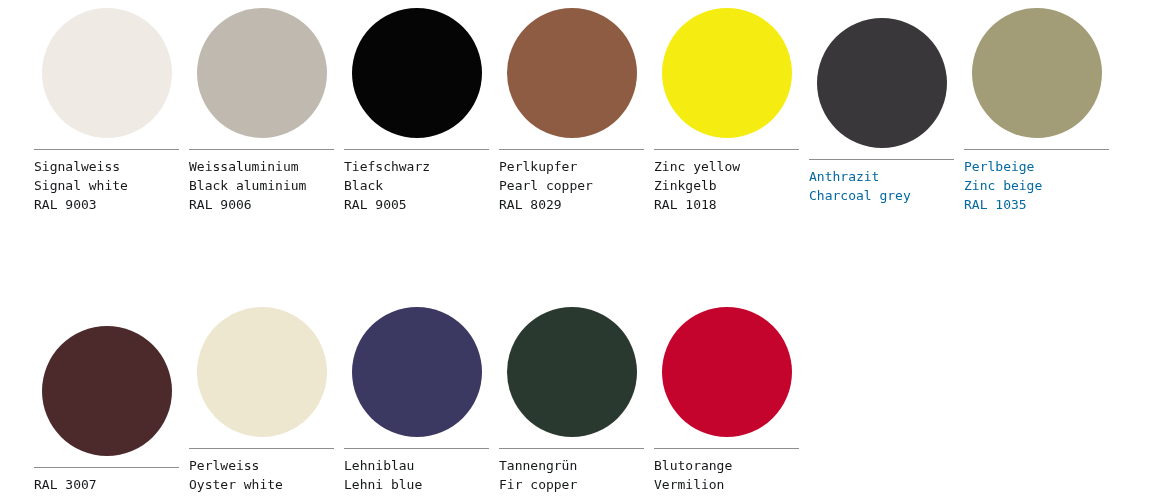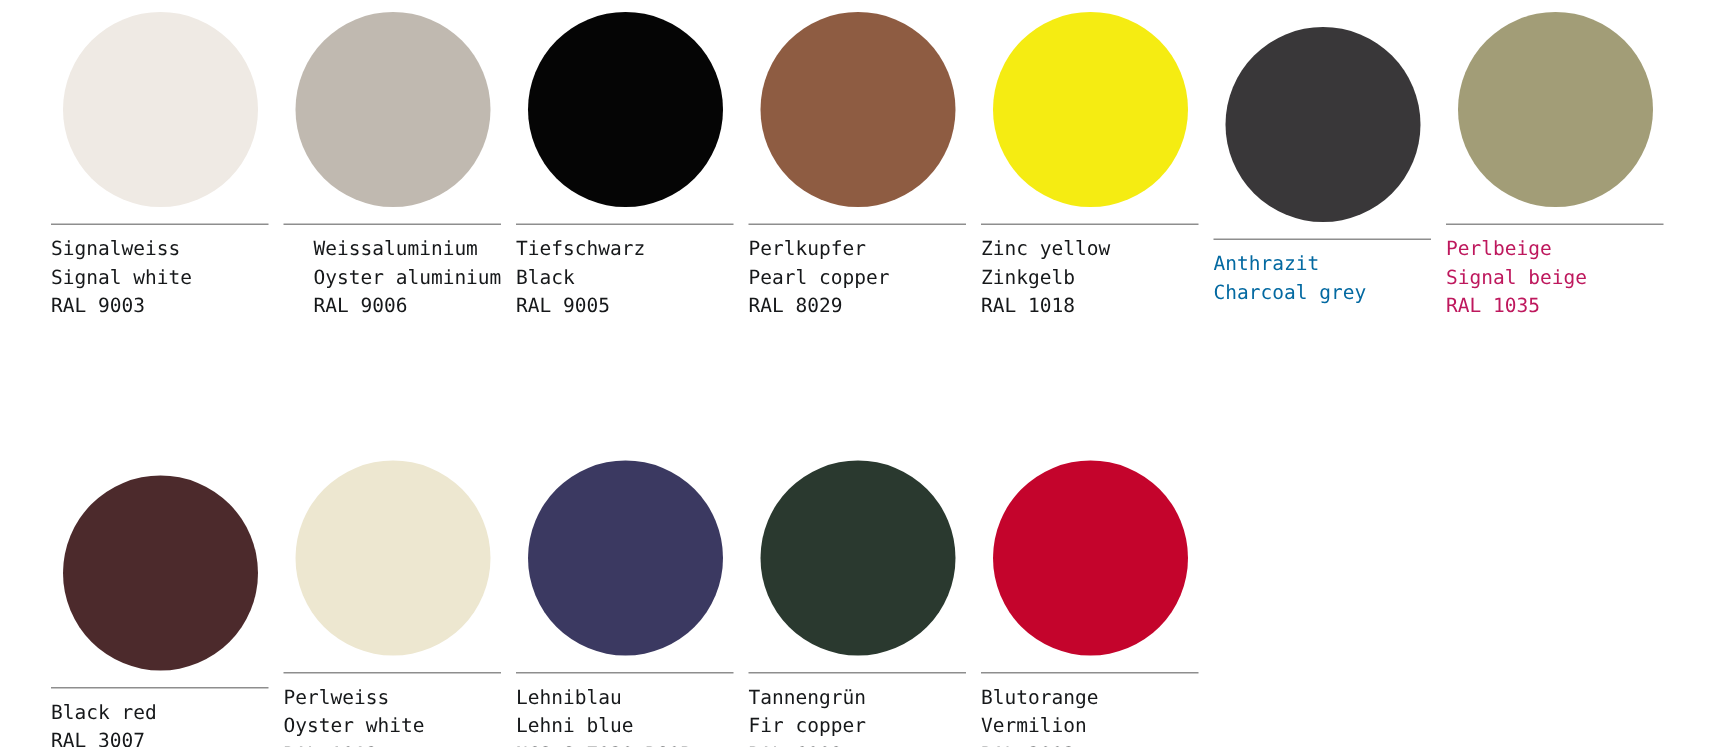--- a/index.html
+++ b/index.html
@@ -83,23 +83,23 @@
           <span class="label-line">Signalweiss</span>
           <span class="label-line">Signal white</span>
           <span class="label-line">RAL 9003</span>
         </div>
       </div>
       <div class="swatch">
         <div class="swatch-disc-wrap">
           <div class="swatch-disc" style="background: rgb(192, 185, 176);"></div>
         </div>
         <div class="swatch-rule" style="border-top-color: rgb(142, 142, 142);"></div>
-        <div class="swatch-labels" style="color: rgb(22, 24, 26); margin-left: 20px;">
+        <div class="swatch-labels" style="color: rgb(22, 24, 26);">
           <span class="label-line">Weissaluminium</span>
-          <span class="label-line">Oyster aluminium</span>
+          <span class="label-line">Black aluminium</span>
           <span class="label-line">RAL 9006</span>
         </div>
       </div>
       <div class="swatch">
         <div class="swatch-disc-wrap">
           <div class="swatch-disc" style="background: rgb(5, 5, 5);"></div>
         </div>
         <div class="swatch-rule" style="border-top-color: rgb(142, 142, 142);"></div>
         <div class="swatch-labels" style="color: rgb(22, 24, 26);">
           <span class="label-line">Tiefschwarz</span>
@@ -137,35 +137,34 @@
         <div class="swatch-labels" style="color: #0369a1;">
           <span class="label-line">Anthrazit</span>
           <span class="label-line">Charcoal grey</span>
         </div>
       </div>
       <div class="swatch">
         <div class="swatch-disc-wrap">
           <div class="swatch-disc" style="background: rgb(162, 157, 119);"></div>
         </div>
         <div class="swatch-rule" style="border-top-color: rgb(142, 142, 142);"></div>
-        <div class="swatch-labels" style="color: #be185d;">
+        <div class="swatch-labels" style="color: #0369a1;">
           <span class="label-line">Perlbeige</span>
-          <span class="label-line">Signal beige</span>
+          <span class="label-line">Zinc beige</span>
           <span class="label-line">RAL 1035</span>
         </div>
       </div>
     </div>
   <div class="swatch-row row-2">
       <div class="swatch">
         <div class="swatch-disc-wrap">
           <div class="swatch-disc" style="background: rgb(76, 42, 44);"></div>
         </div>
         <div class="swatch-rule" style="border-top-color: rgb(142, 142, 142);"></div>
         <div class="swatch-labels" style="color: rgb(22, 24, 26);">
-          <span class="label-line">Black red</span>
           <span class="label-line">RAL 3007</span>
         </div>
       </div>
       <div class="swatch">
         <div class="swatch-disc-wrap">
           <div class="swatch-disc" style="background: rgb(237, 231, 208);"></div>
         </div>
         <div class="swatch-rule" style="border-top-color: rgb(142, 142, 142);"></div>
         <div class="swatch-labels" style="color: rgb(22, 24, 26);">
           <span class="label-line">Perlweiss</span>

